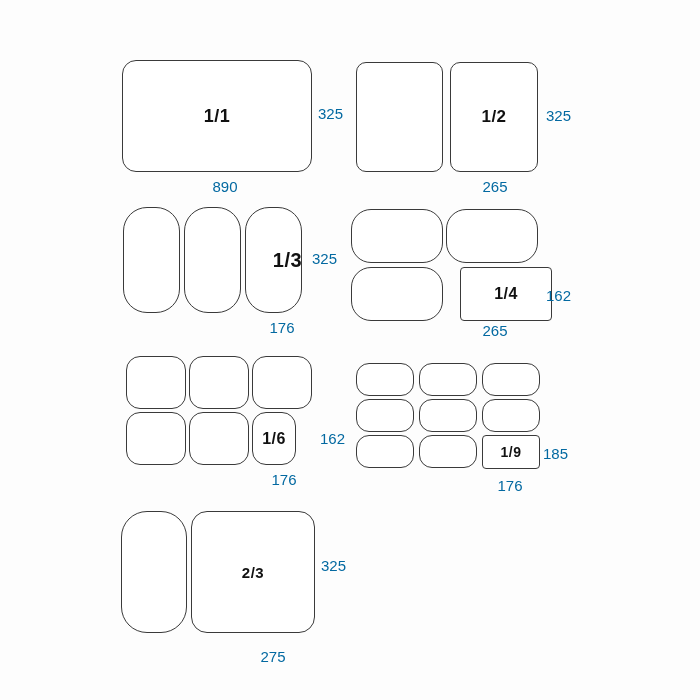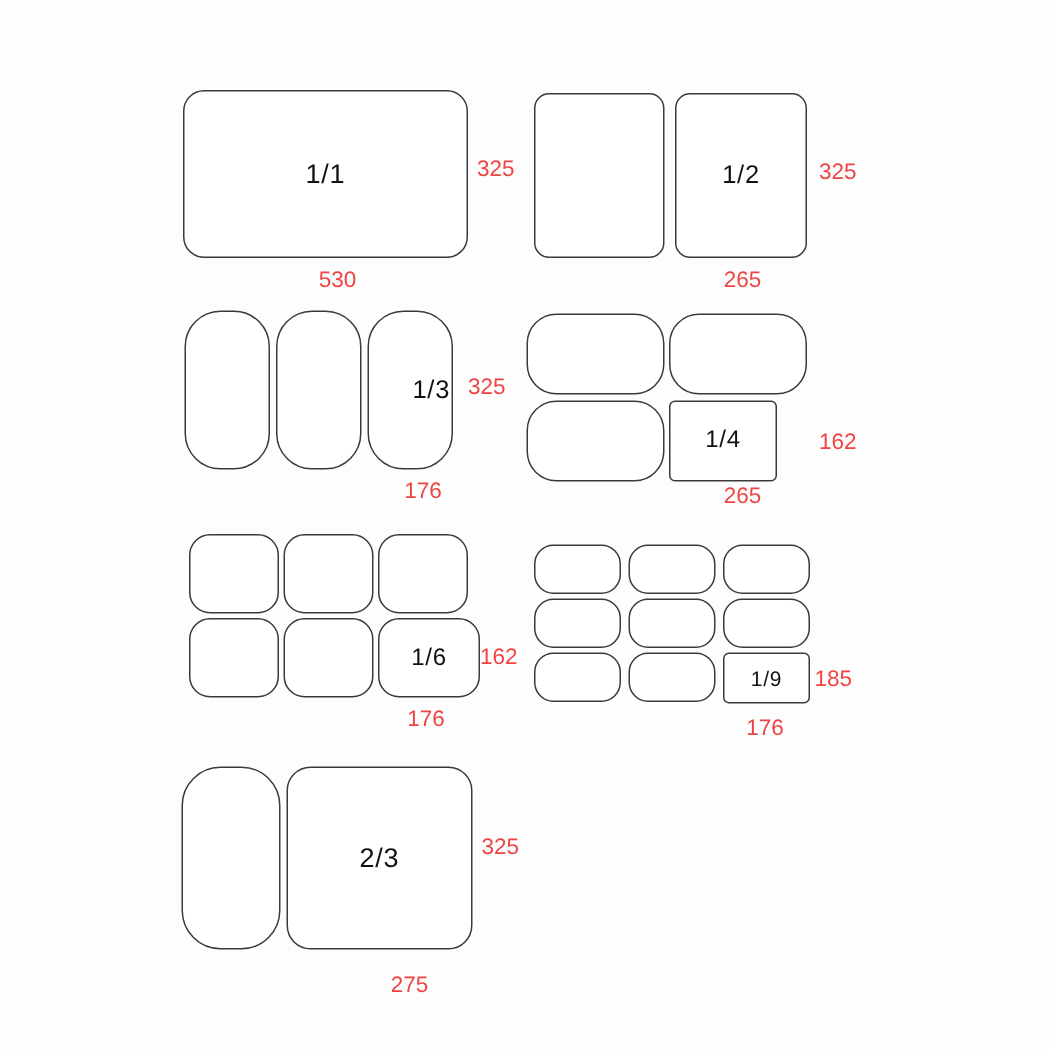--- a/index.html
+++ b/index.html
@@ -18,83 +18,83 @@
   .pan {
     position: absolute;
     box-sizing: border-box;
     border: 1.5px solid #3a3a3a;
     background: #ffffff;
     display: flex;
     align-items: center;
     justify-content: center;
   }
   .pan-label {
-    font-weight: normal;
+    font-weight: bold;
     color: #111111;
     letter-spacing: 0.5px;
   }
   .dim {
     position: absolute;
     font-size: 15px;
-    color: #ef4444;
+    color: #0369a1;
     white-space: nowrap;
   }
   .dim-bottom { transform: translateX(-50%); }
   .dim-right  { transform: translateY(-50%); }
 </style>
 </head>
 <body>
 
 <div class="canvas">
 
   <div>
     <div class="pan" style="left:122px; top:60px; width:190px; height:112px; border-radius:14px;">
       <span class="pan-label" style="font-size:18px;">1/1</span>
     </div>
     <span class="dim dim-right" style="left:318px; top:113px;">325</span>
-    <span class="dim dim-bottom" style="left:225px; top:178px;">530</span>
+    <span class="dim dim-bottom" style="left:225px; top:178px;">890</span>
   </div>
 
   <div>
     <div class="pan" style="left:356px; top:62px; width:87px; height:110px; border-radius:10px;"></div>
     <div class="pan" style="left:450px; top:62px; width:88px; height:110px; border-radius:10px;">
       <span class="pan-label" style="font-size:17px;text-align:center;">1/2</span>
     </div>
     <span class="dim dim-right" style="left:546px; top:115px;">325</span>
     <span class="dim dim-bottom" style="left:495px; top:178px;">265</span>
   </div>
 
   <div>
     <div class="pan" style="left:123px; top:207px; width:57px; height:106px; border-radius:24px;"></div>
     <div class="pan" style="left:184px; top:207px; width:57px; height:106px; border-radius:24px;"></div>
     <div class="pan" style="left:245px; top:207px; width:57px; height:106px; border-radius:24px;">
-      <span class="pan-label" style="font-size:17px;margin-left:28px;">1/3</span>
+      <span class="pan-label" style="font-size:20px;margin-left:28px;">1/3</span>
     </div>
     <span class="dim dim-right" style="left:312px; top:258px;">325</span>
     <span class="dim dim-bottom" style="left:282px; top:319px;">176</span>
   </div>
 
   <div>
     <div class="pan" style="left:351px; top:209px; width:92px; height:54px; border-radius:20px;"></div>
     <div class="pan" style="left:446px; top:209px; width:92px; height:54px; border-radius:20px;"></div>
     <div class="pan" style="left:351px; top:267px; width:92px; height:54px; border-radius:20px;"></div>
-    <div class="pan" style="left:446px; top:267px; width:72px; height:54px; border-radius:4px;">
+    <div class="pan" style="left:460px; top:267px; width:92px; height:54px; border-radius:4px;">
       <span class="pan-label" style="font-size:16px;">1/4</span>
     </div>
     <span class="dim dim-right" style="left:546px; top:295px;">162</span>
     <span class="dim dim-bottom" style="left:495px; top:322px;">265</span>
   </div>
 
   <div>
     <div class="pan" style="left:126px; top:356px; width:60px; height:53px; border-radius:14px;"></div>
     <div class="pan" style="left:189px; top:356px; width:60px; height:53px; border-radius:14px;"></div>
     <div class="pan" style="left:252px; top:356px; width:60px; height:53px; border-radius:14px;"></div>
     <div class="pan" style="left:126px; top:412px; width:60px; height:53px; border-radius:14px;"></div>
     <div class="pan" style="left:189px; top:412px; width:60px; height:53px; border-radius:14px;"></div>
-    <div class="pan" style="left:252px; top:412px; width:68px; height:53px; border-radius:14px;">
+    <div class="pan" style="left:252px; top:412px; width:44px; height:53px; border-radius:14px;">
       <span class="pan-label" style="font-size:16px;">1/6</span>
     </div>
     <span class="dim dim-right" style="left:320px; top:438px;">162</span>
     <span class="dim dim-bottom" style="left:284px; top:471px;">176</span>
   </div>
 
   <div>
     <div class="pan" style="left:356px; top:363px; width:58px; height:33px; border-radius:13px;"></div>
     <div class="pan" style="left:419px; top:363px; width:58px; height:33px; border-radius:13px;"></div>
     <div class="pan" style="left:482px; top:363px; width:58px; height:33px; border-radius:13px;"></div>
@@ -106,19 +106,19 @@
     <div class="pan" style="left:482px; top:435px; width:58px; height:34px; border-radius:4px;">
       <span class="pan-label" style="font-size:14px;">1/9</span>
     </div>
     <span class="dim dim-right" style="left:543px; top:453px;">185</span>
     <span class="dim dim-bottom" style="left:510px; top:477px;">176</span>
   </div>
 
   <div>
     <div class="pan" style="left:121px; top:511px; width:66px; height:122px; border-radius:26px;"></div>
     <div class="pan" style="left:191px; top:511px; width:124px; height:122px; border-radius:16px;">
-      <span class="pan-label" style="font-size:18px;">2/3</span>
+      <span class="pan-label" style="font-size:15px;">2/3</span>
     </div>
     <span class="dim dim-right" style="left:321px; top:565px;">325</span>
     <span class="dim dim-bottom" style="left:273px; top:648px;">275</span>
   </div>
 
 </div>
 
 </body></html>

